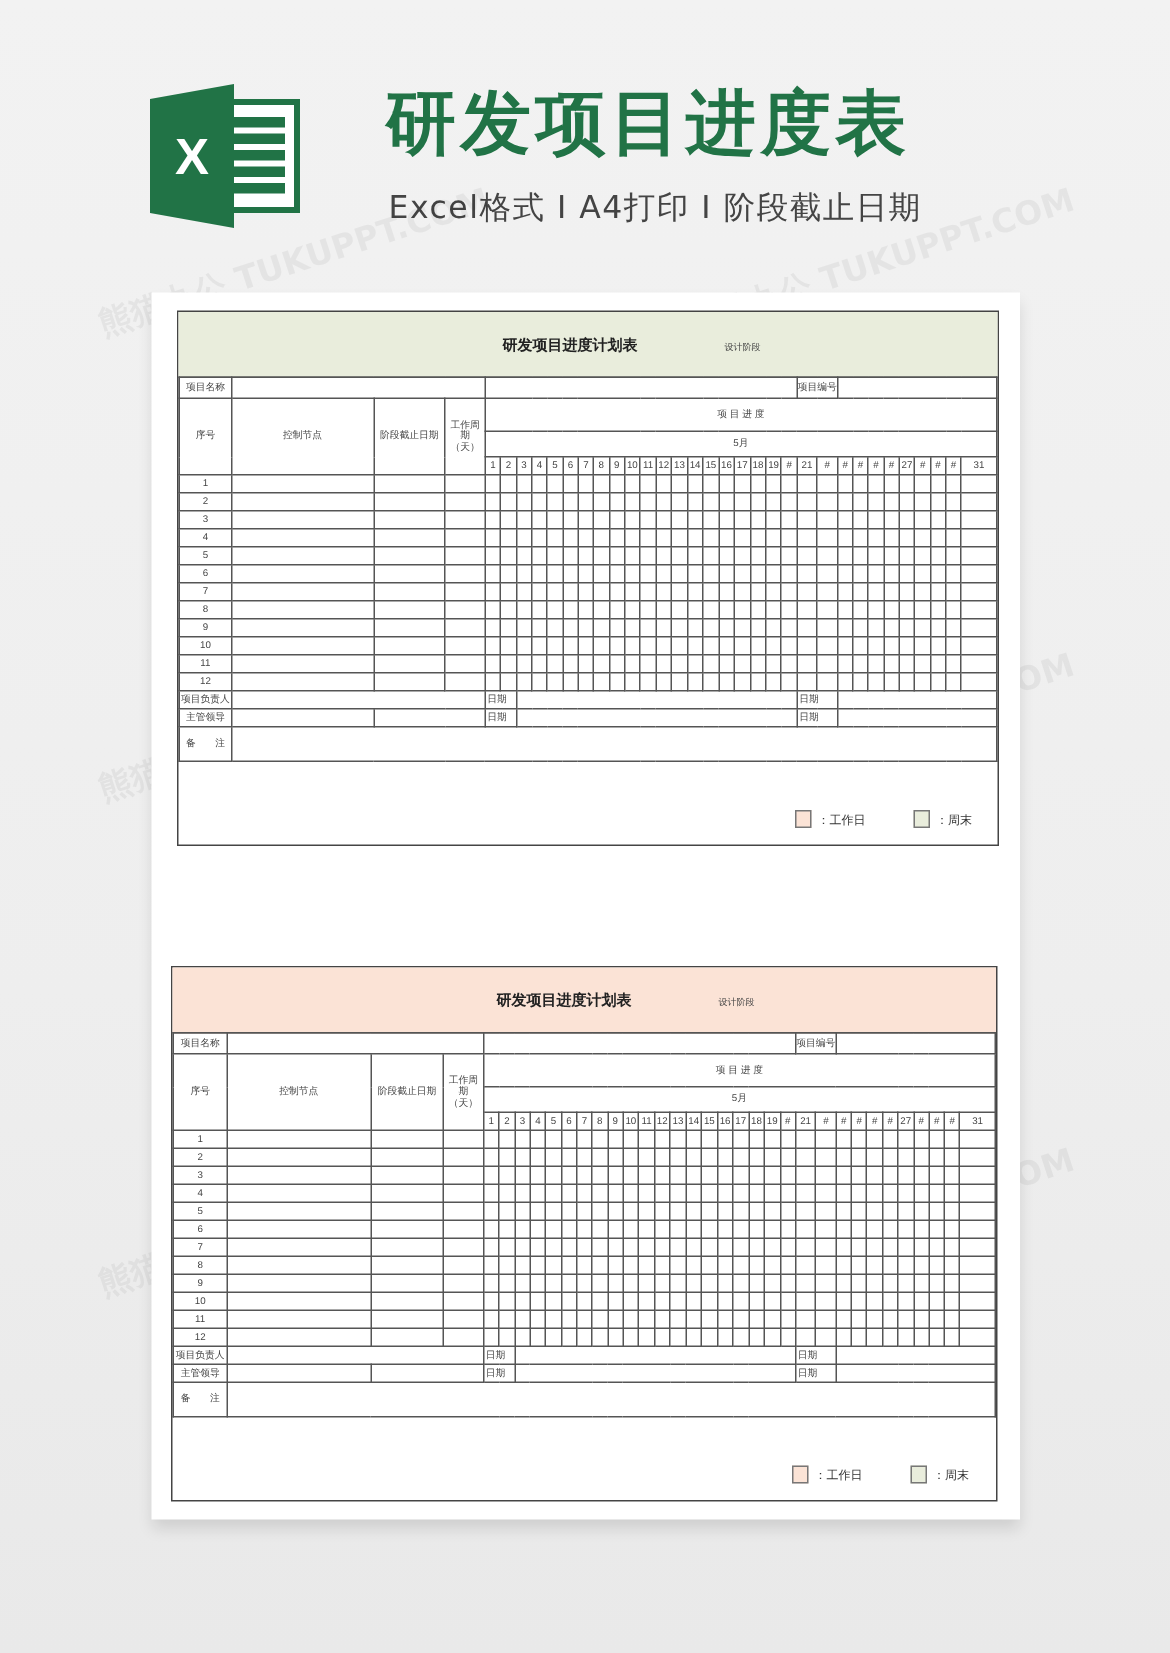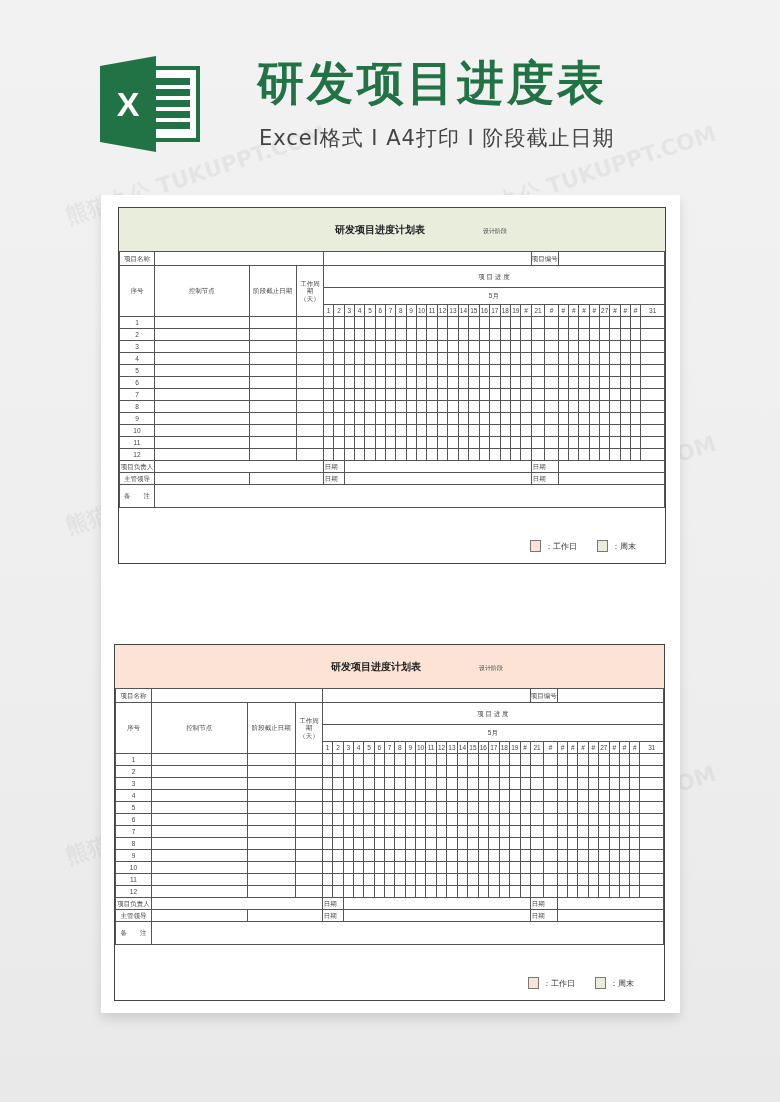--- a/index.html
+++ b/index.html
@@ -13,21 +13,21 @@
   .paper{position:absolute;left:101px;top:195px;width:579px;height:818px;background:#fff;box-shadow:0 6px 10px rgba(0,0,0,0.12);}
   .sheet{position:absolute;border:1px solid #444;background:#fff;box-sizing:border-box;}
   .sheet .banner{position:absolute;left:0;top:0;right:0;height:43px;border-bottom:1px solid #555;}
   .banner .btitle{position:absolute;left:216px;top:15px;font-weight:bold;font-size:10px;color:#222;font-family:"DejaVu Sans",sans-serif;}
   .banner .bphase{position:absolute;left:364px;top:19px;font-size:6px;color:#444;}
   table.grid{position:absolute;left:0;top:43px;border-collapse:collapse;table-layout:fixed;}
   table.grid td{border:1px solid #555;padding:0;font-size:6.5px;text-align:center;vertical-align:middle;color:#444;overflow:hidden;white-space:nowrap;line-height:1.15;}
   td.day{font-size:5.5px;}
   .legend{position:absolute;font-size:8px;color:#333;display:flex;align-items:center;}
   .legend .sw{display:inline-block;width:9px;height:10px;border:1px solid #777;margin-right:4px;}
-  .legend .lbl{margin-right:20px;}
+  .legend .lbl{margin-right:32px;}
 </style>
 </head>
 <body>
 
 <svg class="logo" viewBox="0 0 100 96">
   <rect x="34" y="12" width="64" height="72" fill="#fff" stroke="#217346" stroke-width="4"></rect>
   <g fill="#217346">
     <rect x="56" y="22" width="34" height="7"></rect>
       <rect x="56" y="33" width="34" height="7"></rect>
     <rect x="56" y="44" width="34" height="7"></rect>

